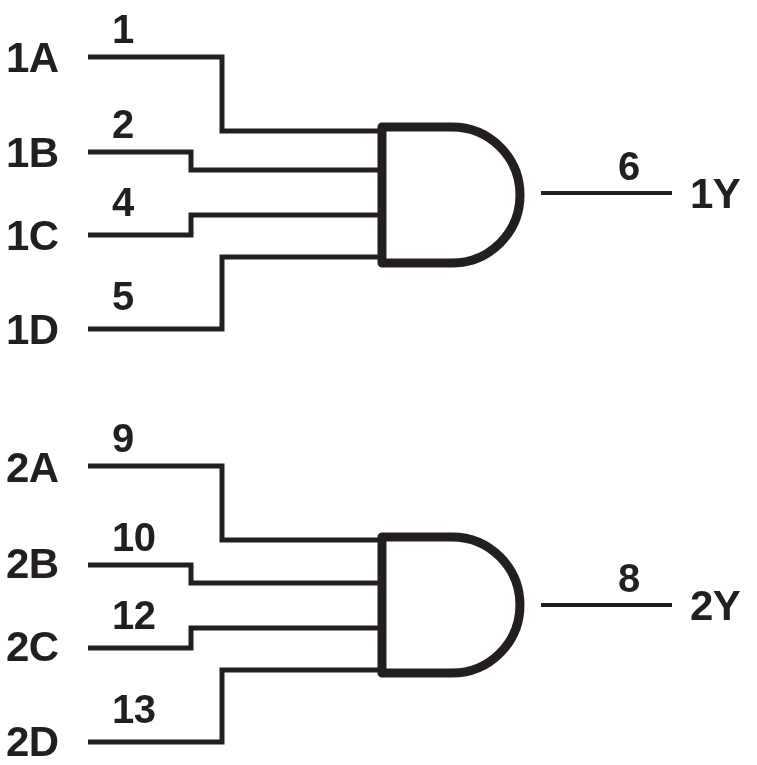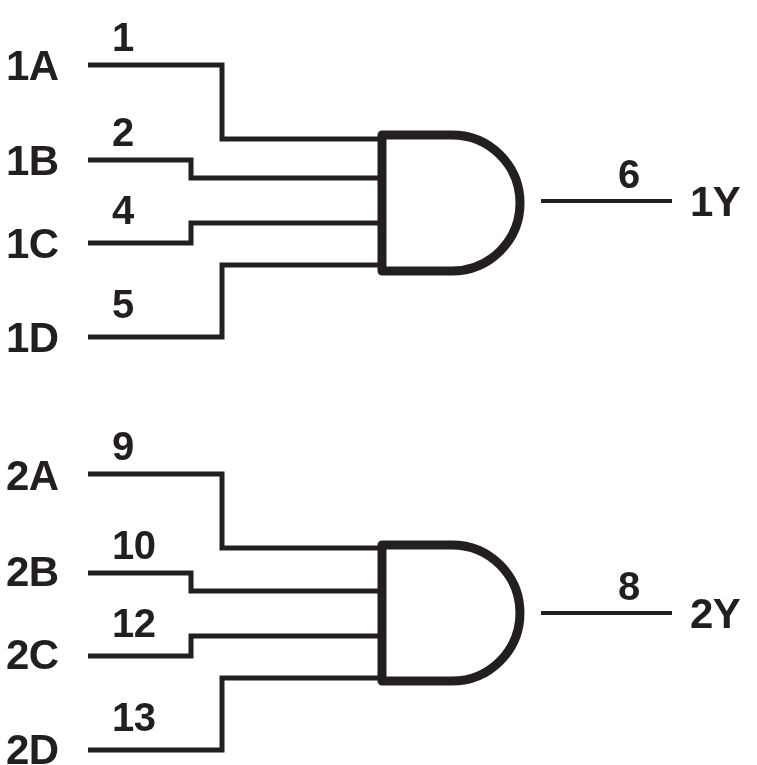--- a/index.html
+++ b/index.html
@@ -10,21 +10,21 @@
   }
   body {
     width: 757px;
     height: 765px;
     position: relative;
     overflow: hidden;
     font-family: "Liberation Sans", sans-serif;
   }
   #diagram-root {
     position: absolute;
-    top: 8px;
+    top: 0;
     left: 0;
     width: 757px;
     height: 654px;
   }
   svg.schematic {
     display: block;
     width: 757px;
     height: 765px;
   }
   .wire {

